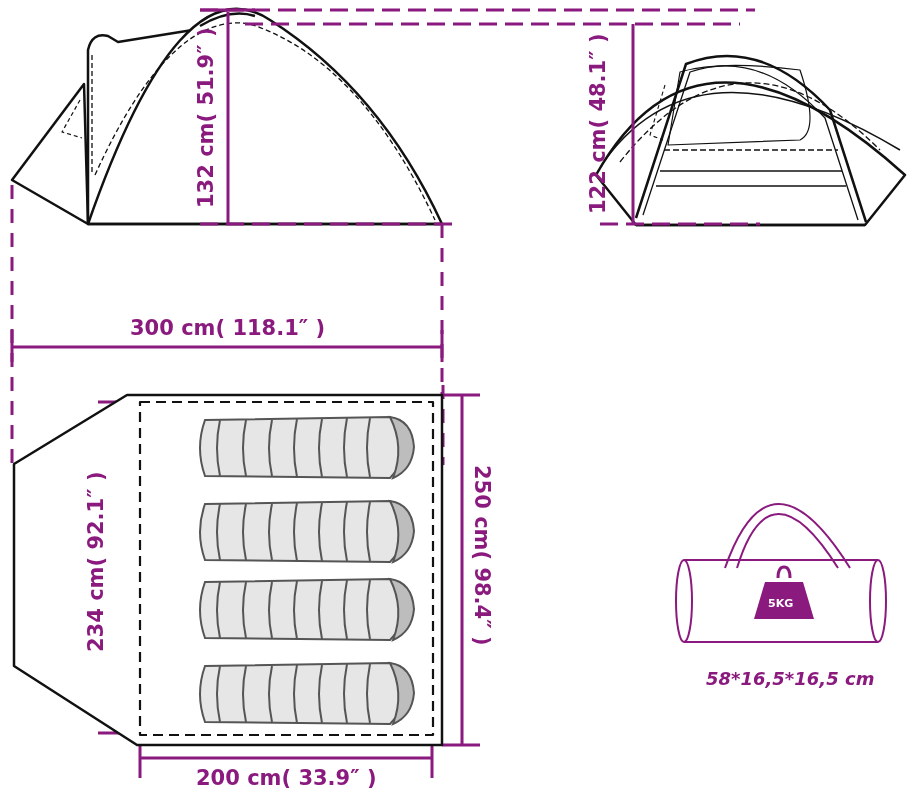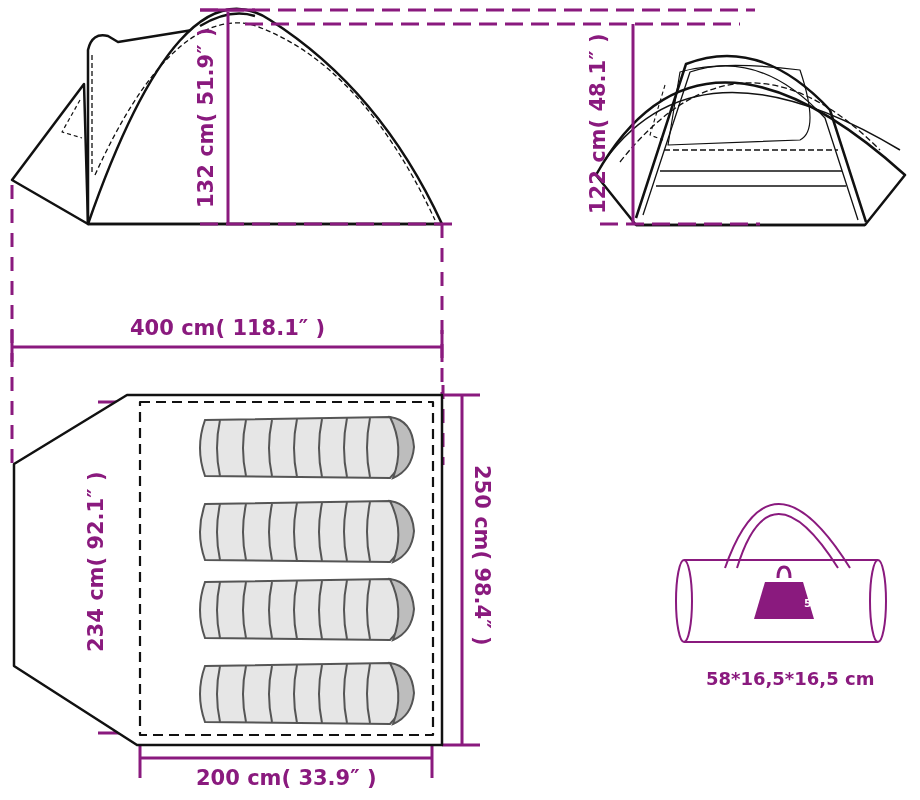--- a/index.html
+++ b/index.html
@@ -131,24 +131,24 @@
       <ellipse cx="878" cy="601" rx="8" ry="41"></ellipse>
       <path d="M778,578 Q778,567 784,567 Q790,567 790,578" stroke-width="3"></path>
       <path d="M765,582 L803,582 L814,619 L754,619 Z" fill="#8a1a7e" stroke="none"></path>
     </g>
   </svg>
 
   <div class="dim-label vert" style="left:196px; top:208px; transform: rotate(-90deg);">132 cm( 51.9″ )</div>
 
   <div class="dim-label vert" style="left:588px; top:214px; transform: rotate(-90deg);">122 cm( 48.1″ )</div>
 
-  <div class="dim-label" style="left:130px; top:318px;">400 cm( 118.1″  )</div>
+  <div class="dim-label" style="left:130px; top:318px;">300 cm( 118.1″  )</div>
 
   <div class="dim-label vert" style="left:86px; top:652px; transform: rotate(-90deg);">234 cm( 92.1″  )</div>
 
   <div class="dim-label vert" style="left:492px; top:465px; transform: rotate(90deg);">250 cm( 98.4″  )</div>
 
   <div class="dim-label" style="left:196px; top:768px;">200 cm( 33.9″  )</div>
 
-  <div class="weight-text" style="left:768px; top:598px;margin-left:36px;">5KG</div>
+  <div class="weight-text" style="left:768px; top:598px;">5KG</div>
 
-  <div class="dim-label small-label" style="left:706px; top:670px;">58*16,5*16,5 cm</div>
+  <div class="dim-label small-label" style="left:706px; top:670px;font-style:italic;">58*16,5*16,5 cm</div>
 </div>
 
 </body></html>

